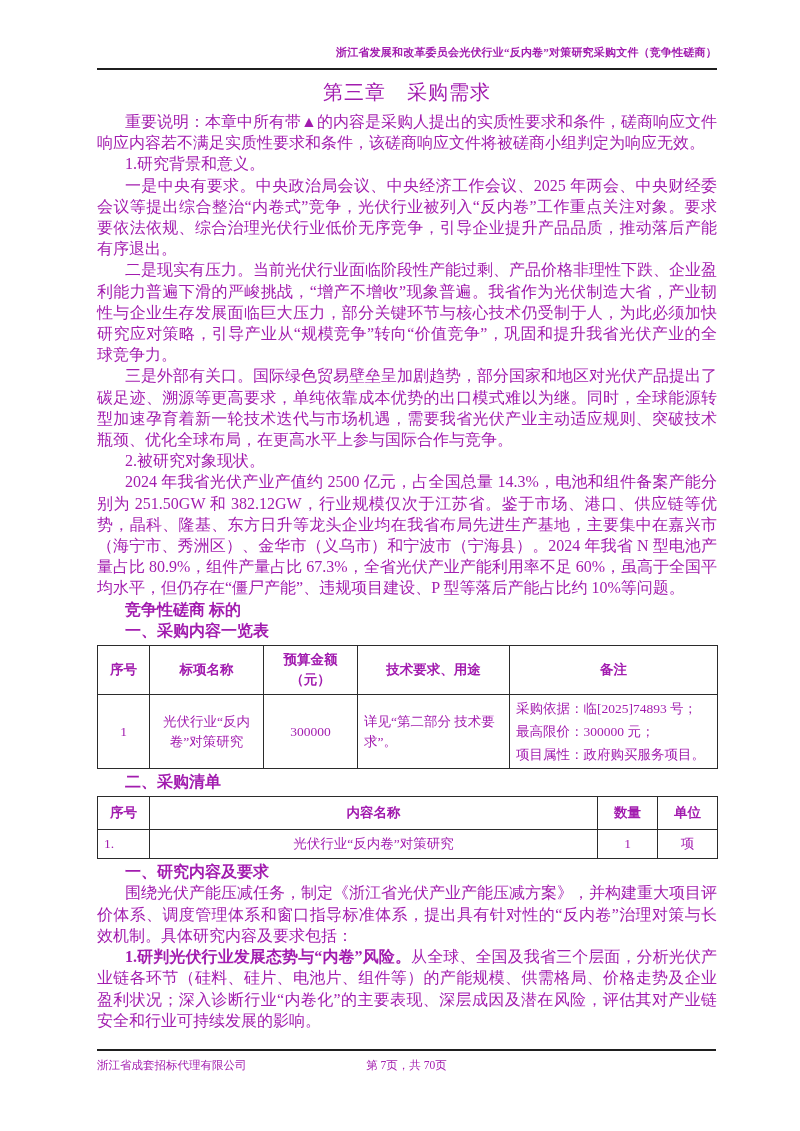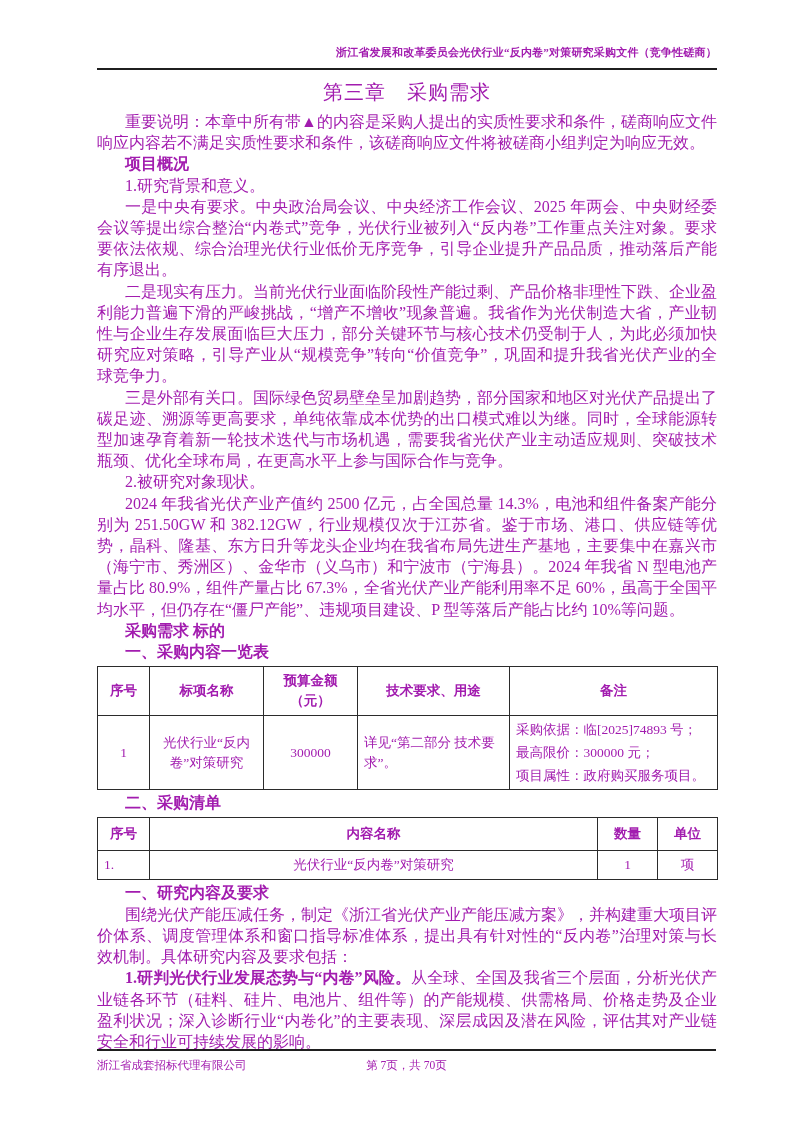--- a/index.html
+++ b/index.html
@@ -76,29 +76,28 @@
 <body>
 
 <div class="page">
   <div class="content">
 
     <div class="doc-header">浙江省发展和改革委员会光伏行业“反内卷”对策研究采购文件（竞争性磋商）</div>
 
     <div class="doc-title">第三章　采购需求</div>
 
     <p class="body-para">重要说明：本章中所有带▲的内容是采购人提出的实质性要求和条件，磋商响应文件响应内容若不满足实质性要求和条件，该磋商响应文件将被磋商小组判定为响应无效。</p>
-    <p class="body-para bold-head">项目概况</p>
     <p class="body-para">1.研究背景和意义。</p>
     <p class="body-para">一是中央有要求。中央政治局会议、中央经济工作会议、2025 年两会、中央财经委会议等提出综合整治“内卷式”竞争，光伏行业被列入“反内卷”工作重点关注对象。要求要依法依规、综合治理光伏行业低价无序竞争，引导企业提升产品品质，推动落后产能有序退出。</p>
     <p class="body-para">二是现实有压力。当前光伏行业面临阶段性产能过剩、产品价格非理性下跌、企业盈利能力普遍下滑的严峻挑战，“增产不增收”现象普遍。我省作为光伏制造大省，产业韧性与企业生存发展面临巨大压力，部分关键环节与核心技术仍受制于人，为此必须加快研究应对策略，引导产业从“规模竞争”转向“价值竞争”，巩固和提升我省光伏产业的全球竞争力。</p>
     <p class="body-para">三是外部有关口。国际绿色贸易壁垒呈加剧趋势，部分国家和地区对光伏产品提出了碳足迹、溯源等更高要求，单纯依靠成本优势的出口模式难以为继。同时，全球能源转型加速孕育着新一轮技术迭代与市场机遇，需要我省光伏产业主动适应规则、突破技术瓶颈、优化全球布局，在更高水平上参与国际合作与竞争。</p>
     <p class="body-para">2.被研究对象现状。</p>
     <p class="body-para">2024 年我省光伏产业产值约 2500 亿元，占全国总量 14.3%，电池和组件备案产能分别为 251.50GW 和 382.12GW，行业规模仅次于江苏省。鉴于市场、港口、供应链等优势，晶科、隆基、东方日升等龙头企业均在我省布局先进生产基地，主要集中在嘉兴市（海宁市、秀洲区）、金华市（义乌市）和宁波市（宁海县）。2024 年我省 N 型电池产量占比 80.9%，组件产量占比 67.3%，全省光伏产业产能利用率不足 60%，虽高于全国平均水平，但仍存在“僵尸产能”、违规项目建设、P 型等落后产能占比约 10%等问题。</p>
 
-    <p class="body-para bold-head mt">采购需求 标的</p>
+    <p class="body-para bold-head mt">竞争性磋商 标的</p>
     <p class="body-para bold-head">一、采购内容一览表</p>
 
     <table class="t">
       <colgroup>
         <col style="width:52px">
           <col style="width:114px">
           <col style="width:94px">
           <col style="width:152px">
           <col style="width:208px">
       </colgroup>

